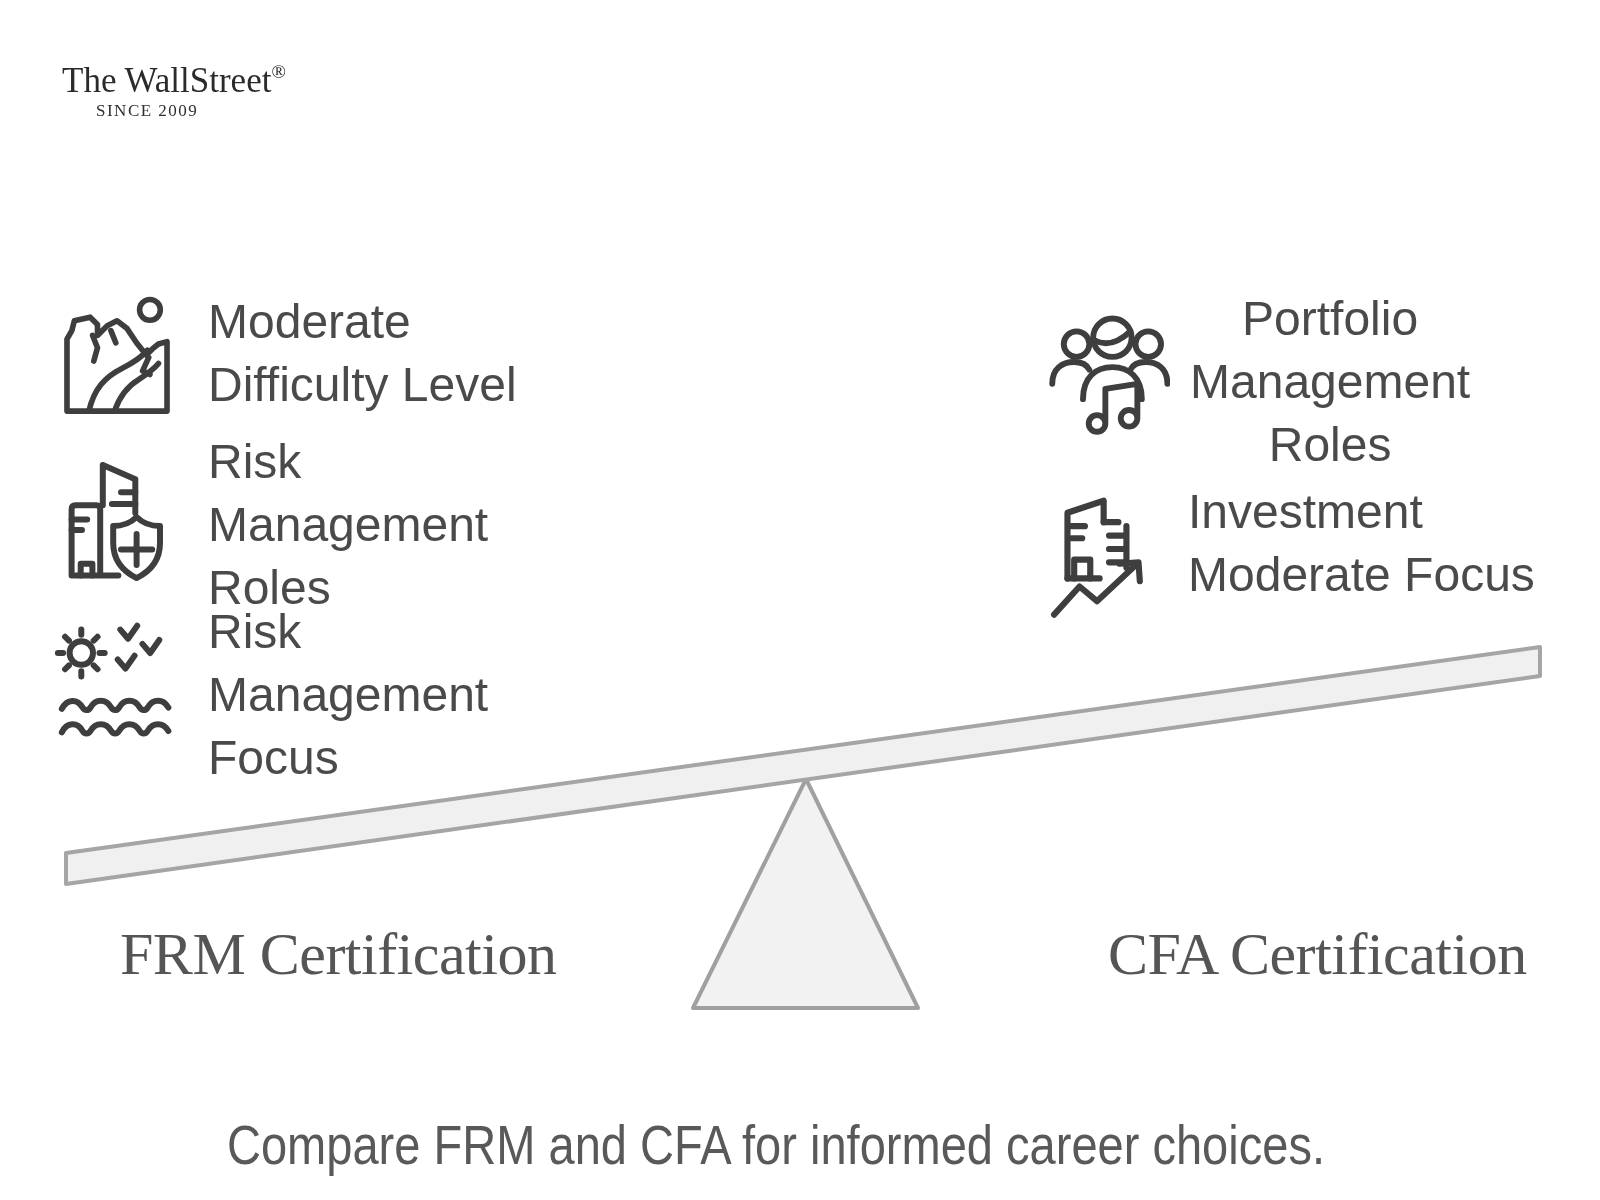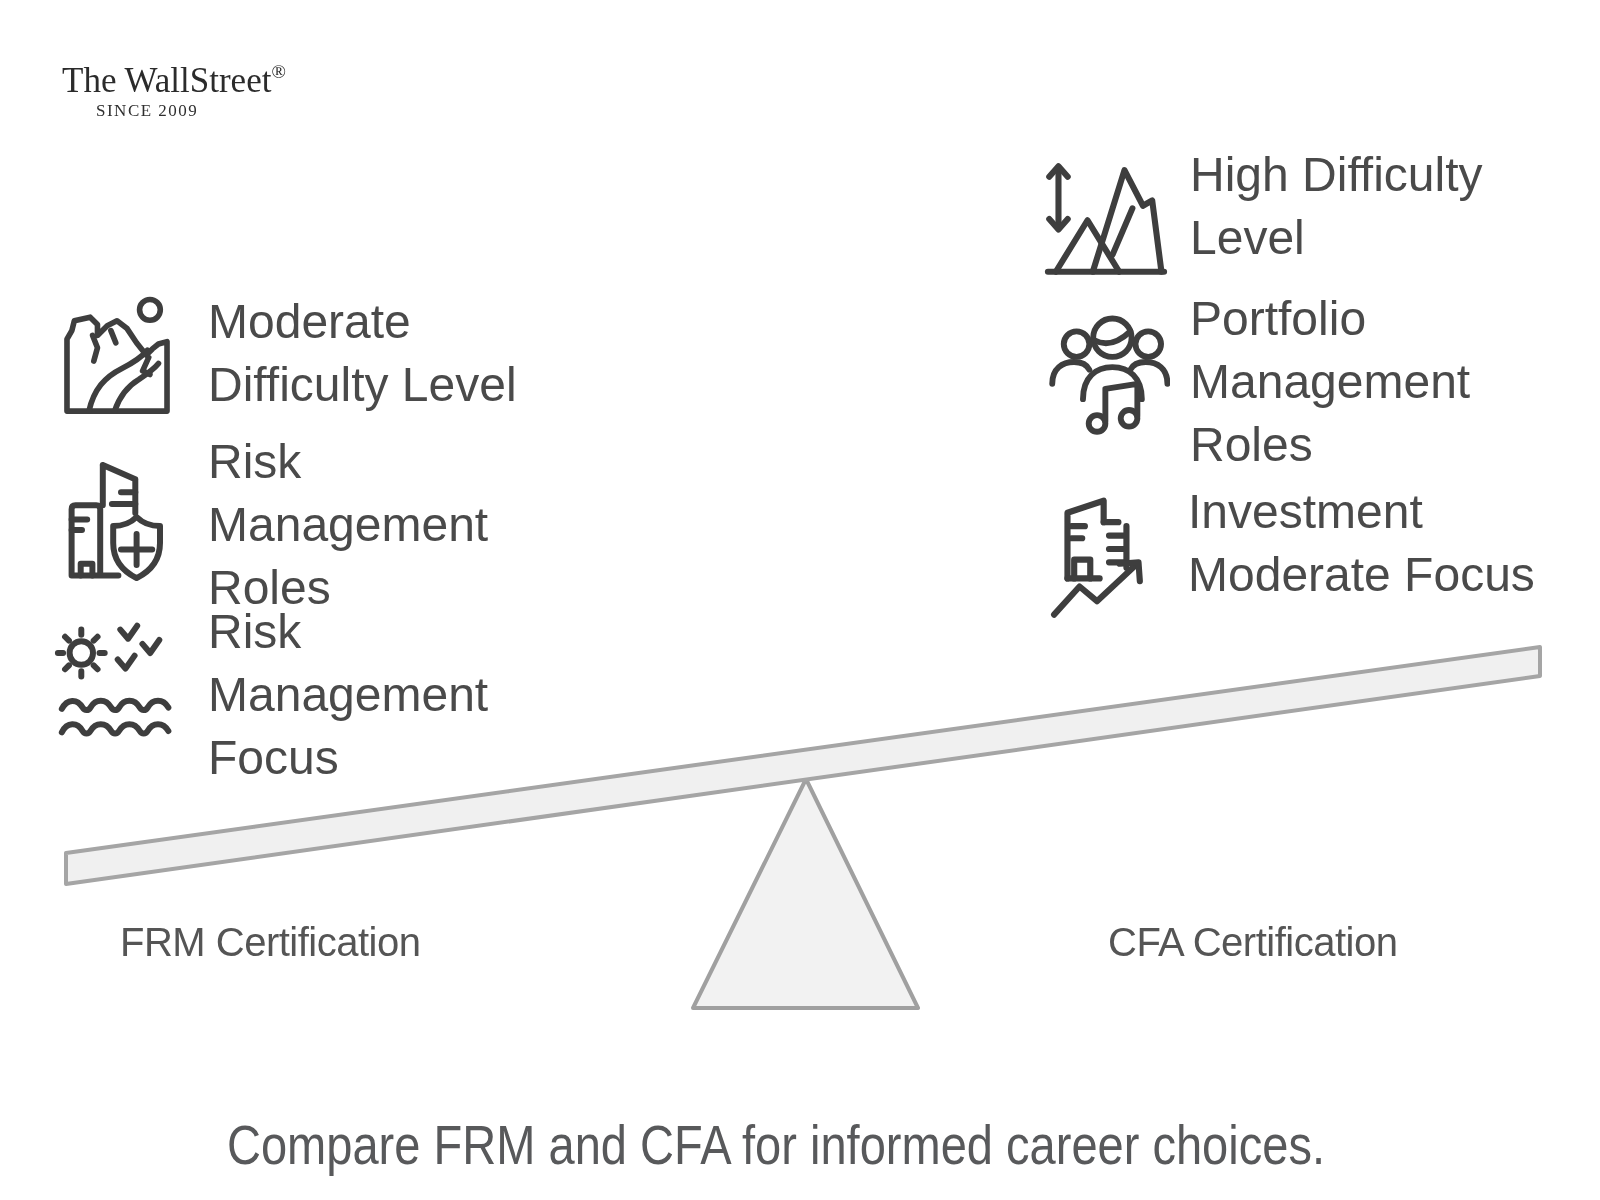--- a/index.html
+++ b/index.html
@@ -23,25 +23,25 @@
   .item .label{
     white-space:pre-line;font-size:48px;line-height:63px;color:#4a4a4a;
   }
   .item svg{display:block;stroke:#3e3e3e;fill:none;stroke-width:4.6;
     stroke-linecap:round;stroke-linejoin:round;}
   
   #item-l1{left:56px;top:290px;justify-content:space-between;} #item-l1 .icon{width:122px;margin:4px 30px 0 0;}
   #item-l2{left:56px;top:430px;} #item-l2 .icon{width:130px;margin:22px 22px 0 0;}
   #item-l3{left:54px;top:600px;} #item-l3 .icon{width:130px;margin:14px 24px 0 0;}
   #item-r1{left:1040px;top:143px;} #item-r1 .icon{width:132px;margin:6px 18px 0 0;}
-  #item-r2{left:1042px;top:287px;} #item-r2 .icon{width:128px;margin:20px 20px 0 0;}
+  #item-r2{left:1042px;top:287px;text-align:center;} #item-r2 .icon{width:128px;margin:20px 20px 0 0;}
   #item-r3{left:1038px;top:480px;} #item-r3 .icon{width:134px;margin:10px 16px 0 0;}
   
   .seesaw{position:absolute;left:0;top:0;width:1600px;height:1200px;}
-  .cert-label{position:absolute;font-size:40px;color:#555555;letter-spacing:-0.5px;}
+  .cert-label{position:absolute;font-size:60px;color:#555555;letter-spacing:-0.5px;font-family:Liberation Serif, serif;}
   #frm-label{left:120px;top:920px;}
   #cfa-label{left:1108px;top:920px;}
   
   .caption{
     position:absolute;left:0;right:0;top:1112px;text-align:center;
     font-size:56px;color:#58595b;transform:scaleX(0.84);transform-origin:50% 50%;
   }
 </style>
 </head>
 <body>
@@ -103,35 +103,20 @@
           <path d="M6,73 C10,65 18,65 22,72 C23.5,74.5 26.5,74.5 28,72 C32,65 40,65 44,72 C45.5,74.5 48.5,74.5 50,72 C54,65 62,65 66,72 C67.5,74.5 70.5,74.5 72,72 C76,65 84,65 88,72"></path>
         </g>
         <use href="#wave" transform="translate(0,18)"></use>
       </svg>
     </div>
     <div class="label">Risk
 Management
 Focus</div>
   </div>
 
-  <div class="item" id="item-r1">
-    <div class="icon">
-      <svg viewBox="0 0 100 100">
-        <path d="M14,14 V60"></path>
-        <path d="M7,21 L14,13 L21,21"></path>
-        <path d="M7,53 L14,61 L21,53"></path>
-        <path d="M6,93 H94"></path>
-        <path d="M12,93 L36,54 L60,93"></path>
-        <path d="M40,93 L64,16 L78,43 M78,43 L85,39 L92,93"></path>
-        <path d="M55,80 L70,45"></path>
-      </svg>
-    </div>
-    <div class="label">High Difficulty
-Level</div>
-  </div>
 
   <div class="item" id="item-r2">
     <div class="icon">
       <svg viewBox="0 0 100 100">
         <circle cx="27" cy="29" r="10"></circle>
         <circle cx="83" cy="29" r="10"></circle>
         <circle cx="55" cy="24" r="15"></circle>
         <path d="M41,26 Q54,33 69,19"></path>
         <path d="M8,60 C8,48 16,43 25,43 C31,43 35,45 37,49"></path>
         <path d="M73,49 C75,45 79,43 85,43 C94,43 102,48 102,60" transform="translate(-4,0)"></path>

